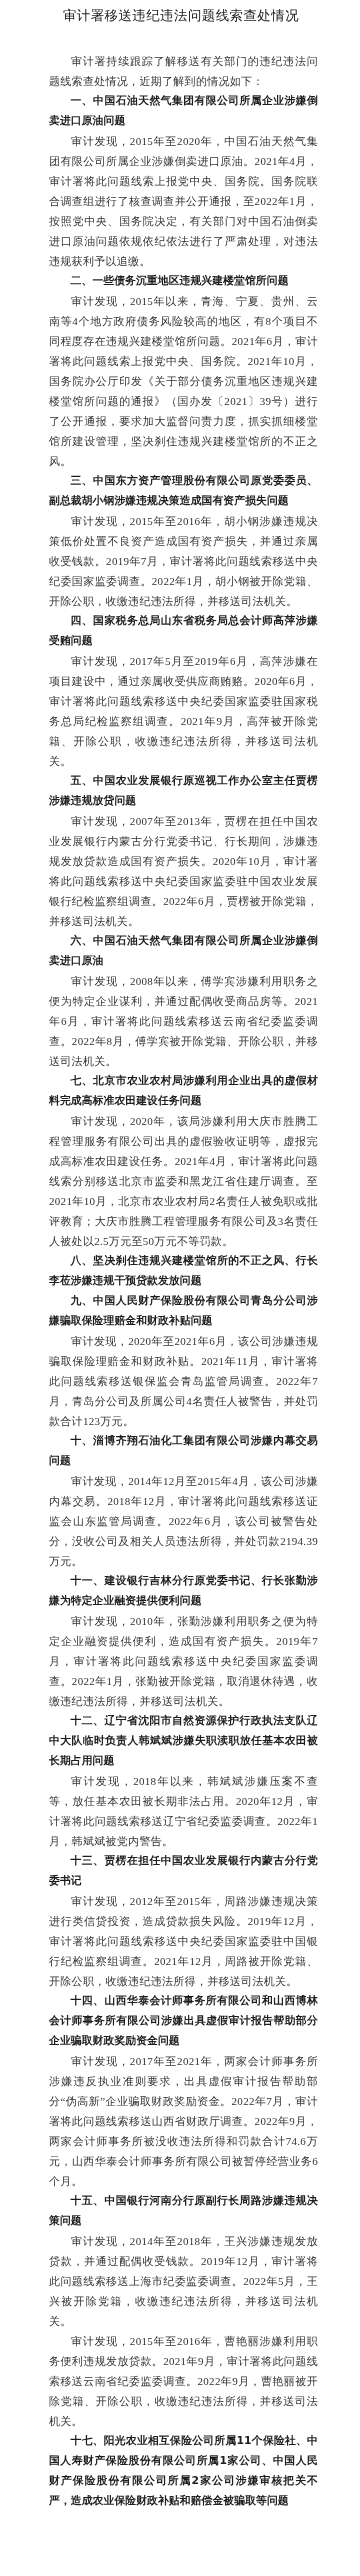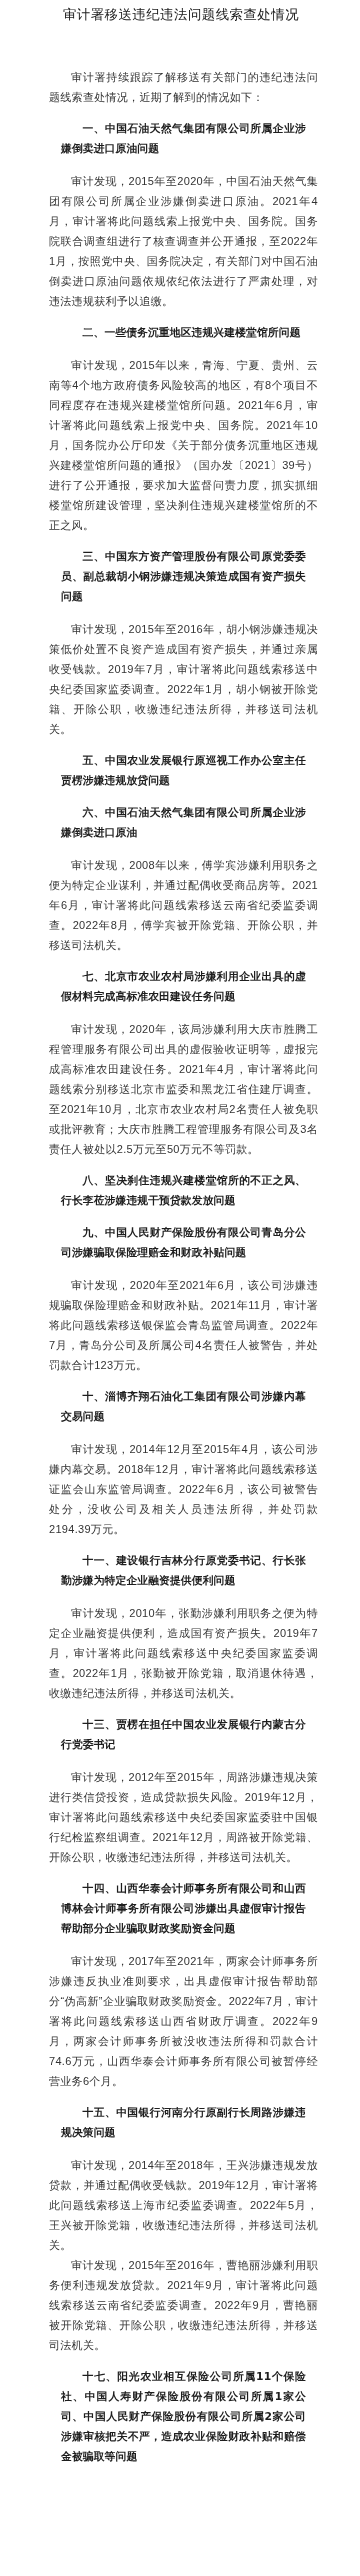--- a/index.html
+++ b/index.html
@@ -1,33 +1,33 @@
 <!DOCTYPE html>
 <html style="font-size:8.2px"><head>
 <meta charset="utf-8">
 <style>
   html, body { margin: 0; padding: 0; background: #ffffff; }
   body { width: 361px; min-height: 2975px; position: relative; color: #222; }
   .page { width: 361px; box-sizing: border-box; padding: 4.1px 43px 10.3px 49px; }
   .title {
-    font-family: Liberation Mono, monospace;
+    font-family: Liberation Serif, serif;
     font-size: 13.4px; font-weight: normal; text-align: center;
-    margin: 0 -15.5px 16px -20.6px; line-height: 20.6px; letter-spacing: 0.5px; color: #1a1a1a;
+    margin: 0 -15.5px 0 -20.6px; line-height: 20.6px; letter-spacing: 0.5px; color: #1a1a1a;
     height: 20.6px; padding-top: 2.1px;
   }
   .spacer { height: 24px; }
   .para {
-    font-family: Liberation Sans, sans-serif;
+    font-family: Liberation Serif, serif;
     font-size: 11px; line-height: 20px; text-align: justify;
     text-indent: 2em; margin: 0; color: #333; letter-spacing: 0.3px;
   }
   .heading {
     font-family: "DejaVu Sans", "Liberation Sans", sans-serif;
     font-size: 10.8px; font-weight: bold; line-height: 20px; text-align: justify;
-    text-indent: 2em; margin: 12px; color: #1e1e1e; letter-spacing: 0.1px;
+    text-indent: 2em; margin: 0; color: #1e1e1e; letter-spacing: 0.1px;
   }
   .section { margin: 0; }
 </style>
 </head>
 <body>
 
 <div class="page">
   <h1 class="title">审计署移送违纪违法问题线索查处情况</h1>
   <div class="spacer"></div>
   <p class="para">审计署持续跟踪了解移送有关部门的违纪违法问题线索查处情况，近期了解到的情况如下：</p>
@@ -38,21 +38,26 @@
       </div>
       <div class="section">
         <p class="heading">二、一些债务沉重地区违规兴建楼堂馆所问题</p>
         <p class="para">审计发现，2015年以来，青海、宁夏、贵州、云南等4个地方政府债务风险较高的地区，有8个项目不同程度存在违规兴建楼堂馆所问题。2021年6月，审计署将此问题线索上报党中央、国务院。2021年10月，国务院办公厅印发《关于部分债务沉重地区违规兴建楼堂馆所问题的通报》（国办发〔2021〕39号）进行了公开通报，要求加大监督问责力度，抓实抓细楼堂馆所建设管理，坚决刹住违规兴建楼堂馆所的不正之风。</p>
       </div>
       <div class="section">
         <p class="heading">三、中国东方资产管理股份有限公司原党委委员、副总裁胡小钢涉嫌违规决策造成国有资产损失问题</p>
         <p class="para">审计发现，2015年至2016年，胡小钢涉嫌违规决策低价处置不良资产造成国有资产损失，并通过亲属收受钱款。2019年7月，审计署将此问题线索移送中央纪委国家监委调查。2022年1月，胡小钢被开除党籍、开除公职，收缴违纪违法所得，并移送司法机关。</p>
       </div>
       <div class="section">
+        <p class="heading">四、国家税务总局山东省税务局总会计师高萍涉嫌受贿问题</p>
+        <p class="para">审计发现，2017年5月至2019年6月，高萍涉嫌在项目建设中，通过亲属收受供应商贿赂。2020年6月，审计署将此问题线索移送中央纪委国家监委驻国家税务总局纪检监察组调查。2021年9月，高萍被开除党籍、开除公职，收缴违纪违法所得，并移送司法机关。</p>
+      </div>
+      <div class="section">
         <p class="heading">五、中国农业发展银行原巡视工作办公室主任贾楞涉嫌违规放贷问题</p>
+        <p class="para">审计发现，2007年至2013年，贾楞在担任中国农业发展银行内蒙古分行党委书记、行长期间，涉嫌违规发放贷款造成国有资产损失。2020年10月，审计署将此问题线索移送中央纪委国家监委驻中国农业发展银行纪检监察组调查。2022年6月，贾楞被开除党籍，并移送司法机关。</p>
       </div>
       <div class="section">
         <p class="heading">六、中国石油天然气集团有限公司所属企业涉嫌倒卖进口原油</p>
         <p class="para">审计发现，2008年以来，傅学宾涉嫌利用职务之便为特定企业谋利，并通过配偶收受商品房等。2021年6月，审计署将此问题线索移送云南省纪委监委调查。2022年8月，傅学宾被开除党籍、开除公职，并移送司法机关。</p>
       </div>
       <div class="section">
         <p class="heading">七、北京市农业农村局涉嫌利用企业出具的虚假材料完成高标准农田建设任务问题</p>
         <p class="para">审计发现，2020年，该局涉嫌利用大庆市胜腾工程管理服务有限公司出具的虚假验收证明等，虚报完成高标准农田建设任务。2021年4月，审计署将此问题线索分别移送北京市监委和黑龙江省住建厅调查。至2021年10月，北京市农业农村局2名责任人被免职或批评教育；大庆市胜腾工程管理服务有限公司及3名责任人被处以2.5万元至50万元不等罚款。</p>
       </div>
       <div class="section">
@@ -64,20 +69,24 @@
       </div>
       <div class="section">
         <p class="heading">十、淄博齐翔石油化工集团有限公司涉嫌内幕交易问题</p>
         <p class="para">审计发现，2014年12月至2015年4月，该公司涉嫌内幕交易。2018年12月，审计署将此问题线索移送证监会山东监管局调查。2022年6月，该公司被警告处分，没收公司及相关人员违法所得，并处罚款2194.39万元。</p>
       </div>
       <div class="section">
         <p class="heading">十一、建设银行吉林分行原党委书记、行长张勤涉嫌为特定企业融资提供便利问题</p>
         <p class="para">审计发现，2010年，张勤涉嫌利用职务之便为特定企业融资提供便利，造成国有资产损失。2019年7月，审计署将此问题线索移送中央纪委国家监委调查。2022年1月，张勤被开除党籍，取消退休待遇，收缴违纪违法所得，并移送司法机关。</p>
       </div>
       <div class="section">
+        <p class="heading">十二、辽宁省沈阳市自然资源保护行政执法支队辽中大队临时负责人韩斌斌涉嫌失职渎职放任基本农田被长期占用问题</p>
+        <p class="para">审计发现，2018年以来，韩斌斌涉嫌压案不查等，放任基本农田被长期非法占用。2020年12月，审计署将此问题线索移送辽宁省纪委监委调查。2022年1月，韩斌斌被党内警告。</p>
+      </div>
+      <div class="section">
         <p class="heading">十三、贾楞在担任中国农业发展银行内蒙古分行党委书记</p>
         <p class="para">审计发现，2012年至2015年，周路涉嫌违规决策进行类信贷投资，造成贷款损失风险。2019年12月，审计署将此问题线索移送中央纪委国家监委驻中国银行纪检监察组调查。2021年12月，周路被开除党籍、开除公职，收缴违纪违法所得，并移送司法机关。</p>
       </div>
       <div class="section">
         <p class="heading">十四、山西华泰会计师事务所有限公司和山西博林会计师事务所有限公司涉嫌出具虚假审计报告帮助部分企业骗取财政奖励资金问题</p>
         <p class="para">审计发现，2017年至2021年，两家会计师事务所涉嫌违反执业准则要求，出具虚假审计报告帮助部分“伪高新”企业骗取财政奖励资金。2022年7月，审计署将此问题线索移送山西省财政厅调查。2022年9月，两家会计师事务所被没收违法所得和罚款合计74.6万元，山西华泰会计师事务所有限公司被暂停经营业务6个月。</p>
       </div>
       <div class="section">
         <p class="heading">十五、中国银行河南分行原副行长周路涉嫌违规决策问题</p>
         <p class="para">审计发现，2014年至2018年，王兴涉嫌违规发放贷款，并通过配偶收受钱款。2019年12月，审计署将此问题线索移送上海市纪委监委调查。2022年5月，王兴被开除党籍，收缴违纪违法所得，并移送司法机关。</p>

